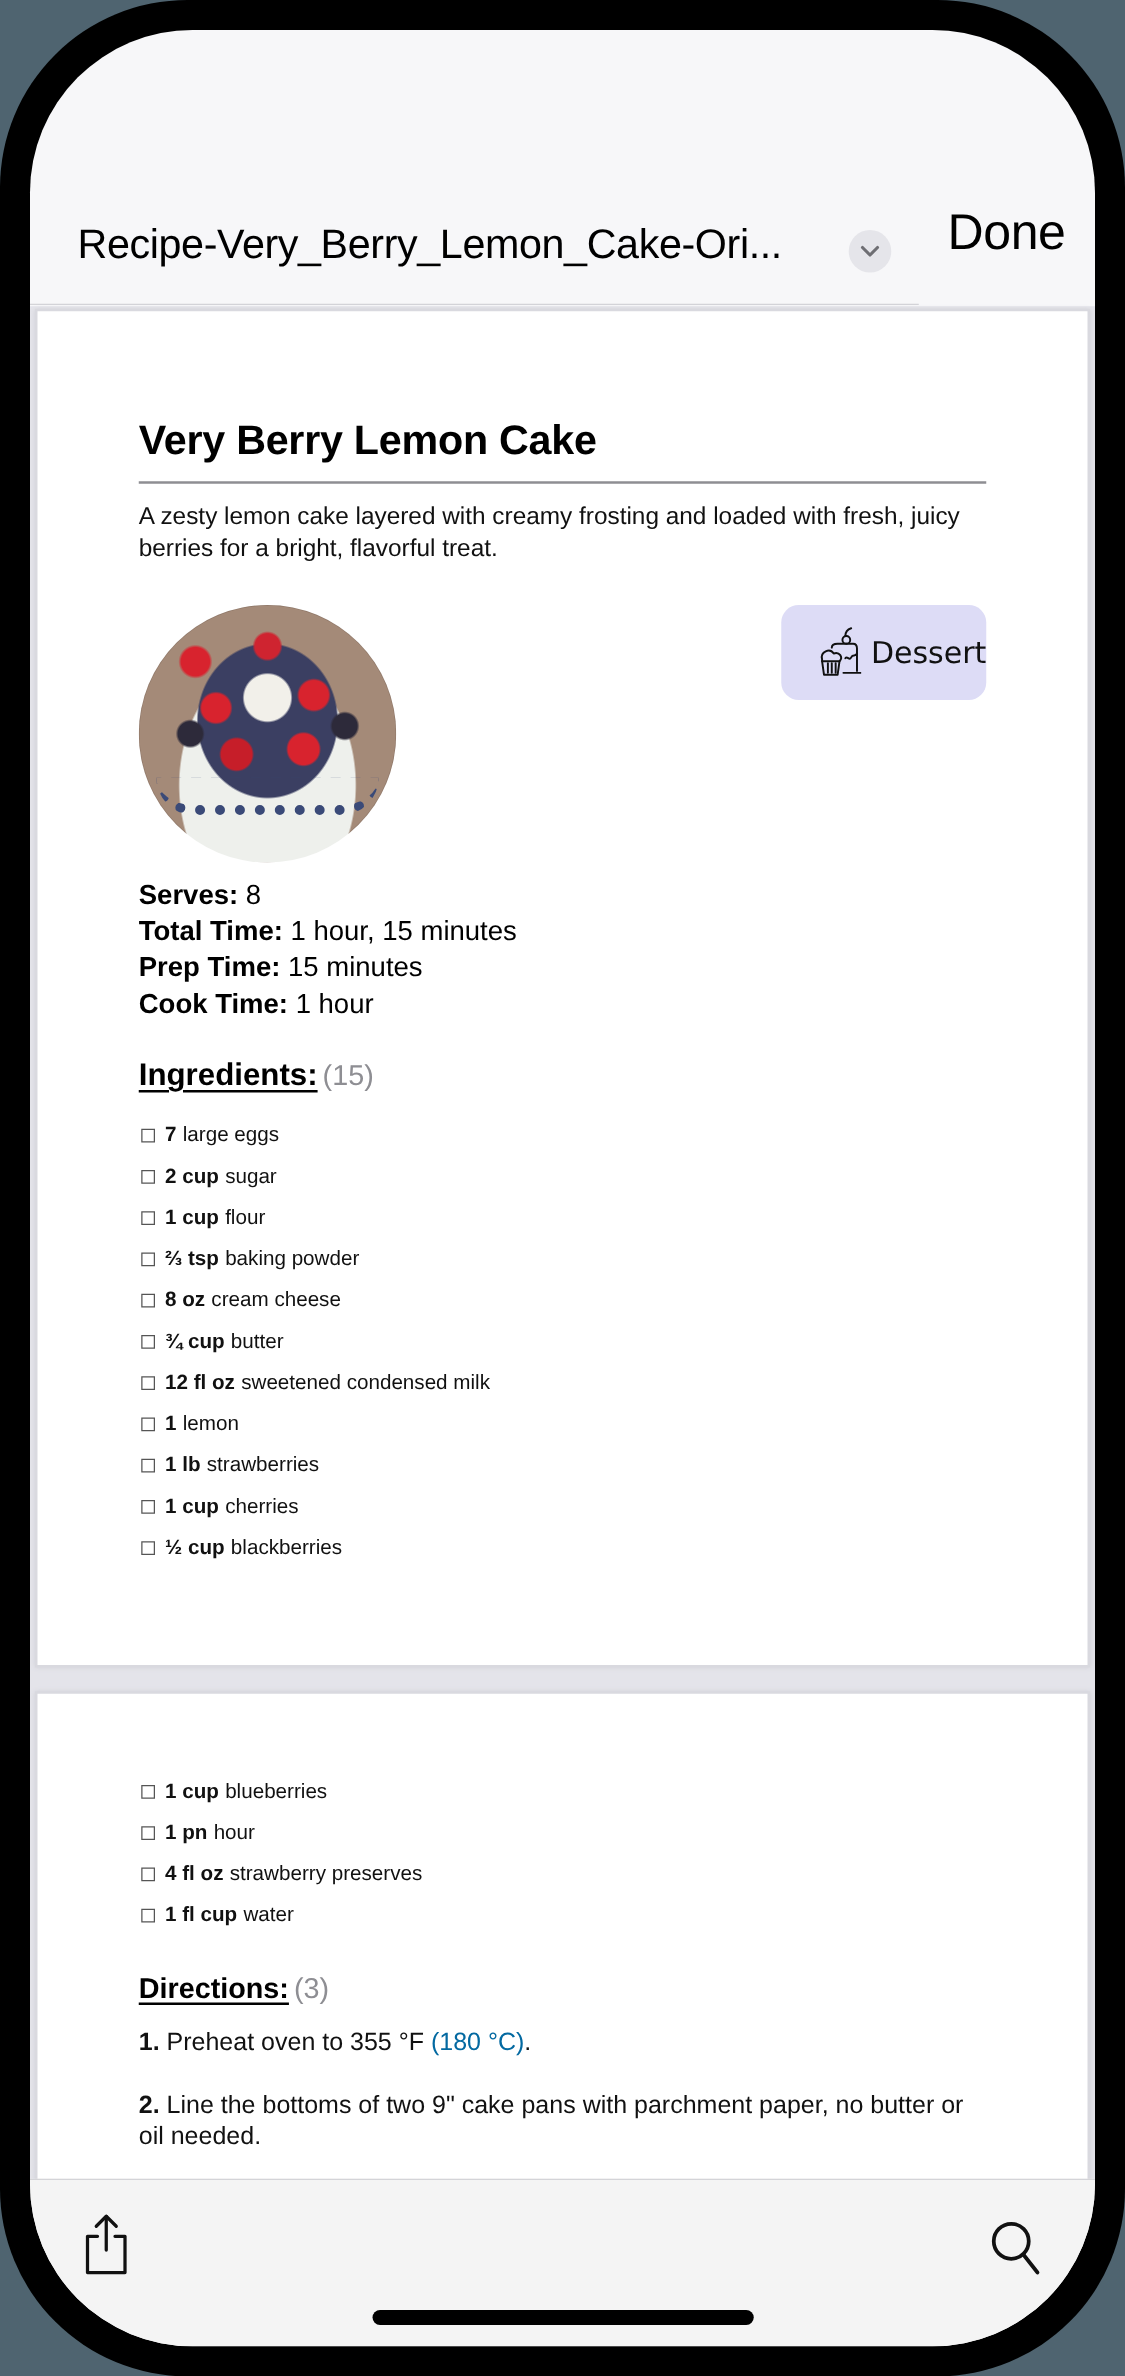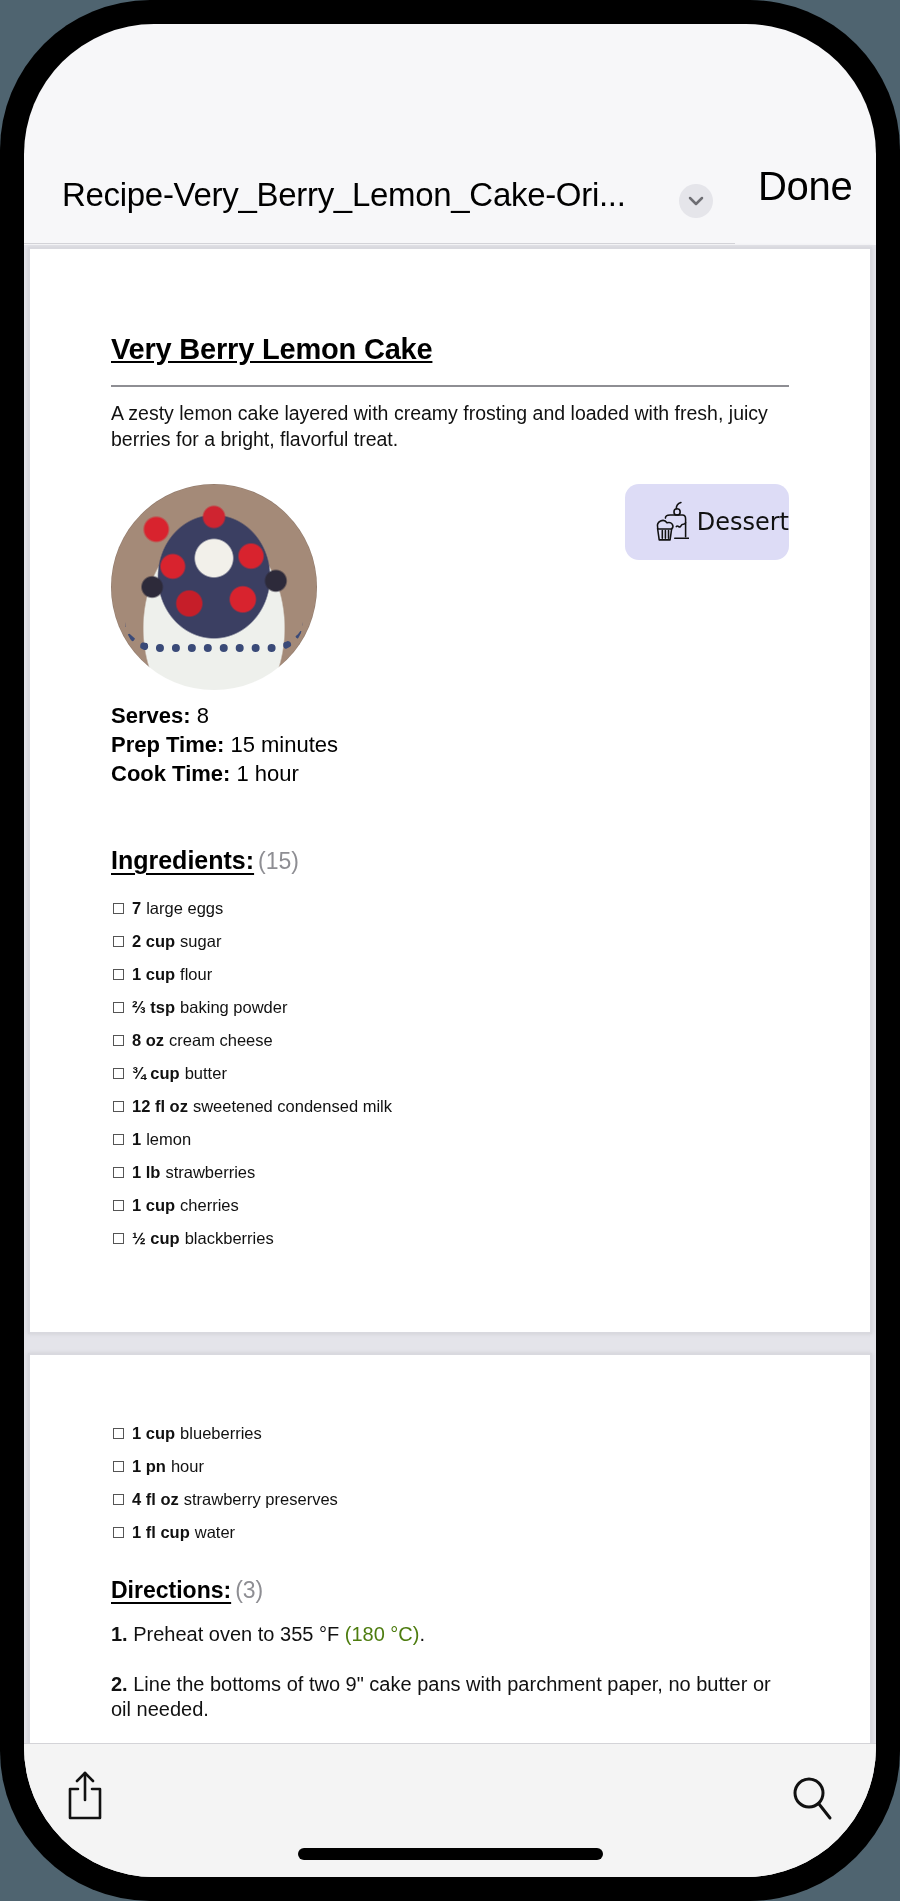--- a/index.html
+++ b/index.html
@@ -34,21 +34,21 @@
   .doc-area { position: absolute; left: 0; top: 221px; width: 852px; height: 1498px; background: #e4e4ea; }
   .page {
     position: absolute; left: 6px; width: 840px; background: #fff;
     box-shadow: 0 0 0 2px #d9d9df, 0 0 4px 2px #d0d0d6;
   }
   .page1 { top: 4px; height: 1083px; }
   .page2 { top: 1110px; height: 400px; }
 
   .content { position: absolute; left: 81px; width: 678px; }
 
-  .recipe-title { position: absolute; top: 84px; left: 0; font-size: 29px; font-weight: 700; letter-spacing: -0.2px; text-decoration: underline; }
+  .recipe-title { position: absolute; top: 84px; left: 0; font-size: 33px; font-weight: 700; letter-spacing: -0.2px; }
   .rule { position: absolute; top: 136px; left: 0; width: 678px; height: 1.5px; background: #8e8e93; }
   .desc { position: absolute; top: 151px; left: 0; width: 678px; font-size: 19.5px; line-height: 26px; color: #111; }
 
   .cake-img {
     position: absolute; top: 235px; left: 0; width: 206px; height: 206px; border-radius: 50%;
     overflow: hidden;
     background:
       radial-gradient(circle at 50% 36%, #f2f0ea 0 11%, transparent 12%),
       radial-gradient(circle at 30% 40%, #d8232e 0 6%, transparent 7%),
       radial-gradient(circle at 68% 35%, #d8232e 0 6%, transparent 7%),
@@ -79,21 +79,21 @@
   .section-head .count { font-weight: 400; color: #8e8e93; font-size: 23px; margin-left: 4px; }
 
   .ing-list { position: absolute; left: 0; list-style: none; }
   .ing-list li { height: 33px; font-size: 16.5px; display: flex; align-items: center; color: #111; }
   .ing-list .box { width: 11px; height: 11px; border: 1.2px solid #555; margin-right: 8px; margin-left: 2px; flex: none; }
   .ing-list .qty { font-weight: 700; margin-right: 5px; }
 
   .dir-list { position: absolute; left: 0; width: 678px; list-style: none; font-size: 20px; line-height: 25px; color: #111; }
   .dir-list li { margin-bottom: 25px; }
   .dir-list .num { font-weight: 700; }
-  .dir-list .muted { color: #4d7c0f; }
+  .dir-list .muted { color: #0369a1; }
 
   
   .toolbar { position: absolute; left: 0; top: 1719px; width: 852px; height: 134px; background: #f4f4f4; border-top: 1.5px solid #d4d4d8; }
   .share-icon { position: absolute; left: 40px; top: 26px; width: 42px; height: 52px; }
   .search-icon { position: absolute; left: 766px; top: 30px; width: 46px; height: 48px; }
   .home-indicator { position: absolute; left: 274px; top: 1824px; width: 305px; height: 12px; border-radius: 6px; background: #000; }
 </style>
 </head>
 <body>
 
@@ -134,20 +134,21 @@
               <path d="M6 34 C4 26 14 22 18 28 C24 26 28 32 24 36 L6 36 Z"></path>
               <path d="M6 36 L8 50 L22 50 L24 36"></path>
               <path d="M12 38 L12 48 M16 38 L16 48 M20 38 L20 48"></path>
             </g>
           </svg>
           <span class="category-label">Dessert</span>
         </div>
 
         <div class="meta">
           <div><b>Serves:</b> <span>8</span></div>
+          <div><b>Total Time:</b> <span>1 hour, 15 minutes</span></div>
           <div><b>Prep Time:</b> <span>15 minutes</span></div>
           <div><b>Cook Time:</b> <span>1 hour</span></div>
         </div>
 
         <div class="section-head" style="top:597px;">
           <span class="u">Ingredients:</span><span class="count">(15)</span>
         </div>
 
         <ul class="ing-list" style="top:643px;">
           <li>

